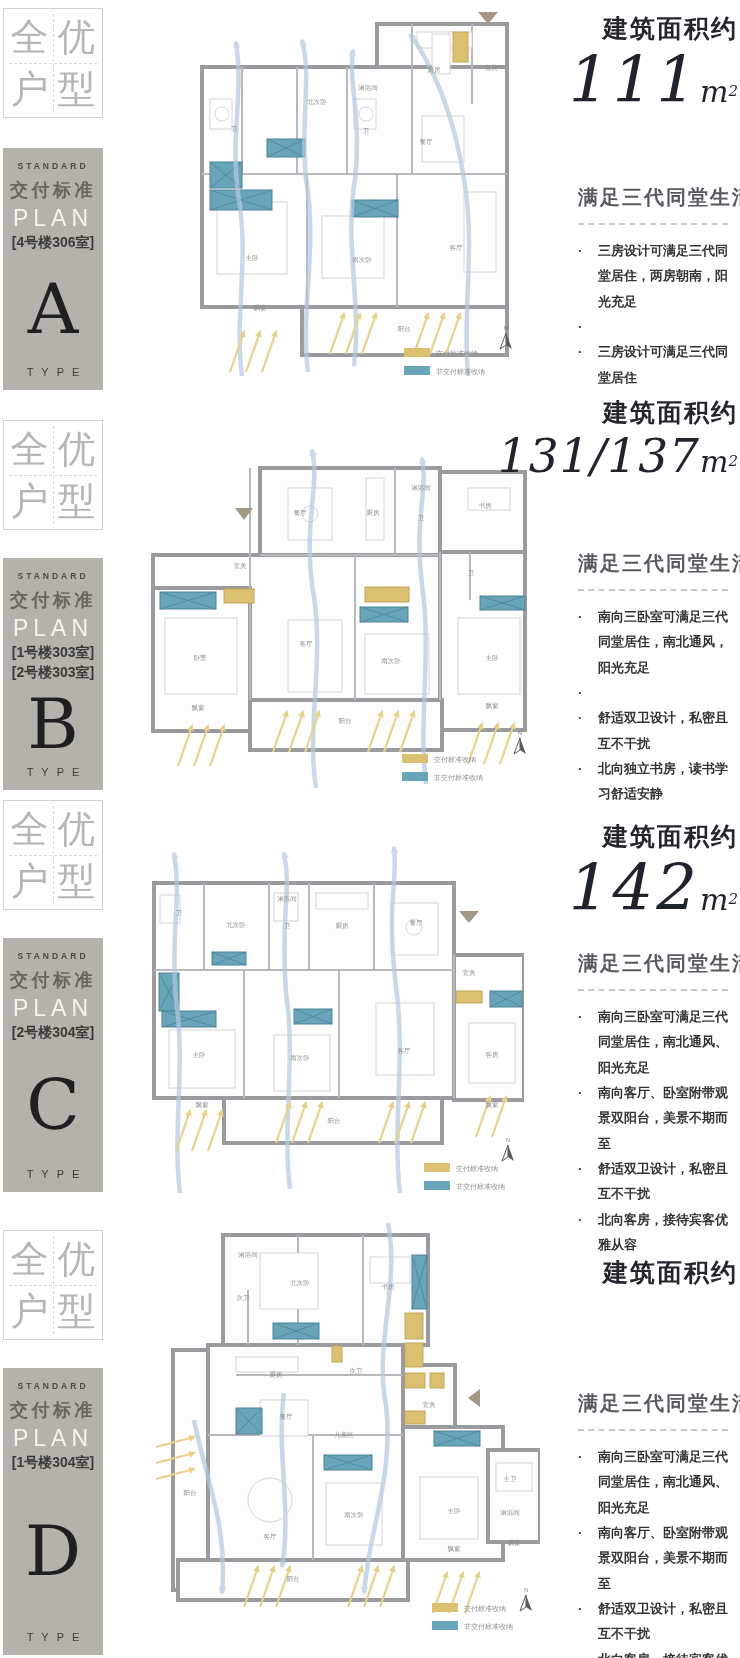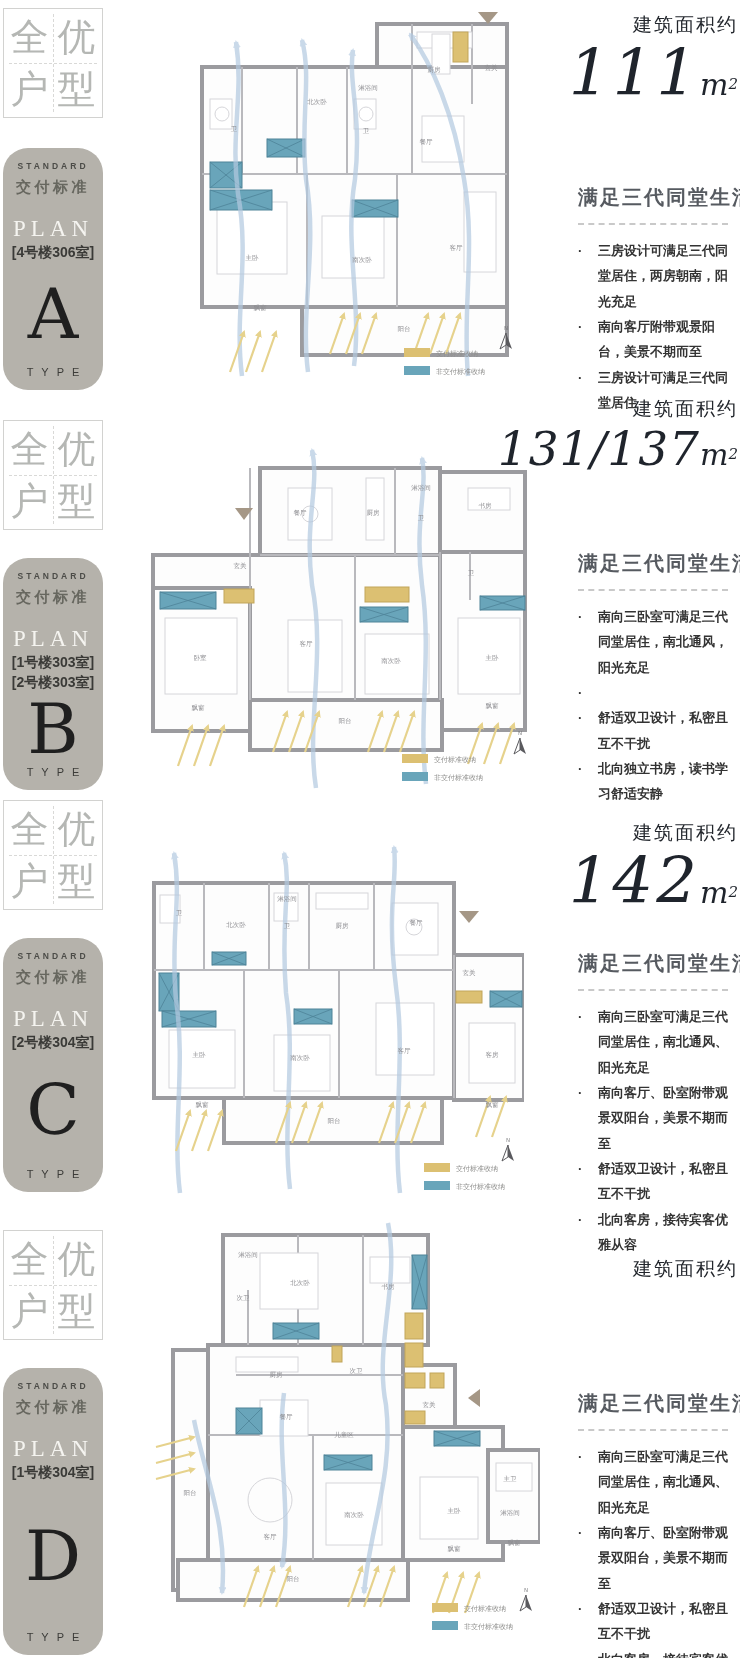--- a/index.html
+++ b/index.html
@@ -8,32 +8,32 @@
 
   
   .badge{position:absolute;left:3px;width:100px;height:110px;background:#fff;border:1px solid #d2d2d0;box-sizing:border-box;}
   .badge .grid{position:absolute;inset:2px;display:grid;grid-template-columns:1fr 1fr;grid-template-rows:1fr 1fr;}
   .badge .ch{display:flex;align-items:center;justify-content:center;font-size:38px;color:#b5b7b4;}
   .badge .cross-h{position:absolute;left:5px;right:5px;top:50%;border-top:1px dashed #d9d9d7;}
   .badge .cross-v{position:absolute;top:5px;bottom:5px;left:50%;border-left:1px dashed #d9d9d7;}
 
   
   .planbox{position:absolute;left:3px;width:100px;background:#b5b2ab;display:flex;flex-direction:column;
-           align-items:center;padding:13px 0 12px;box-sizing:border-box;border-radius:25px;}
+           align-items:center;padding:13px 0 12px;box-sizing:border-box;}
   .pb-standard{font-size:8.5px;letter-spacing:3px;color:#4c4c48;font-weight:700;}
-  .pb-deliv{font-size:15px;letter-spacing:3.5px;color:#67675f;margin-top:7px;font-weight:600;}
-  .pb-plan{font-size:23px;letter-spacing:5px;color:#f5f4f0;margin-top:19px;font-weight:400;font-family:Liberation Serif, serif;}
+  .pb-deliv{font-size:18px;letter-spacing:3.5px;color:#67675f;margin-top:7px;font-weight:600;}
+  .pb-plan{font-size:23px;letter-spacing:5px;color:#f5f4f0;margin-top:3px;font-weight:400;}
   .pb-unit{font-size:14px;color:#3a3a37;font-weight:700;margin-top:2px;line-height:1.25;}
   .pb-letter{flex:1;display:flex;align-items:center;justify-content:center;
              font-family:"DejaVu Serif",serif;font-size:70px;color:#1f1f1f;line-height:1;}
   .pb-type{font-size:11px;letter-spacing:8px;color:#3c3c39;margin-top:auto;padding-left:8px;}
 
   
   .area{position:absolute;text-align:right;}
-  .area-label{font-size:19px;font-weight:400;color:#22262c;letter-spacing:2px;}
+  .area-label{font-size:25px;font-weight:700;color:#22262c;letter-spacing:2px;}
   .area-num{font-family:"DejaVu Serif",serif;font-style:italic;color:#1f242c;line-height:1;margin-top:3px;white-space:nowrap;}
   .num-main{font-size:64px;letter-spacing:3px;}
   .num-main.small{font-size:47px;letter-spacing:1px;}
   .num-unit{font-size:30px;}
   .num-sup{font-size:15px;vertical-align:super;}
 
   
   .features{position:absolute;left:578px;width:162px;}
   .f-title{font-size:20px;font-weight:700;color:#565a60;letter-spacing:2px;white-space:nowrap;}
   .f-dash{border-top:2px dashed #c9c9c9;margin:12px 0 13px;width:150px;}
@@ -153,21 +153,20 @@
   <div class="features" style="top:184px">
     <div class="f-title">满足三代同堂生活</div>
     <div class="f-dash"></div>
     <ul class="f-list">
       <li class="f-item">
           <span class="f-dot">·</span>
           <span class="f-text">三房设计可满足三代同堂居住，两房朝南，阳光充足</span>
         </li>
       <li class="f-item">
           <span class="f-dot">·</span>
-          <span class="f-text">南向客厅附带观景阳台，美景不期而至</span>
         </li>
       <li class="f-item">
           <span class="f-dot">·</span>
           <span class="f-text">三房设计可满足三代同堂居住</span>
         </li>
     </ul>
   </div>
 
   <div class="badge" style="top:420px">
     <div class="cross-h"></div>

